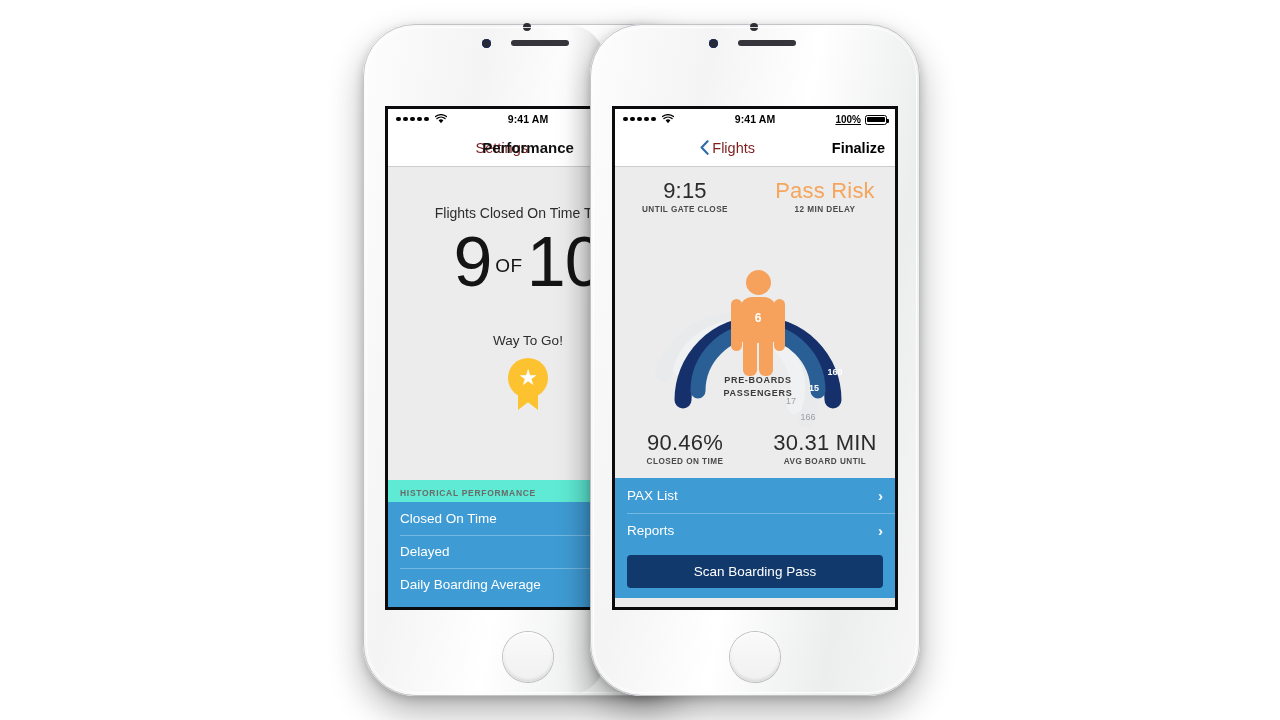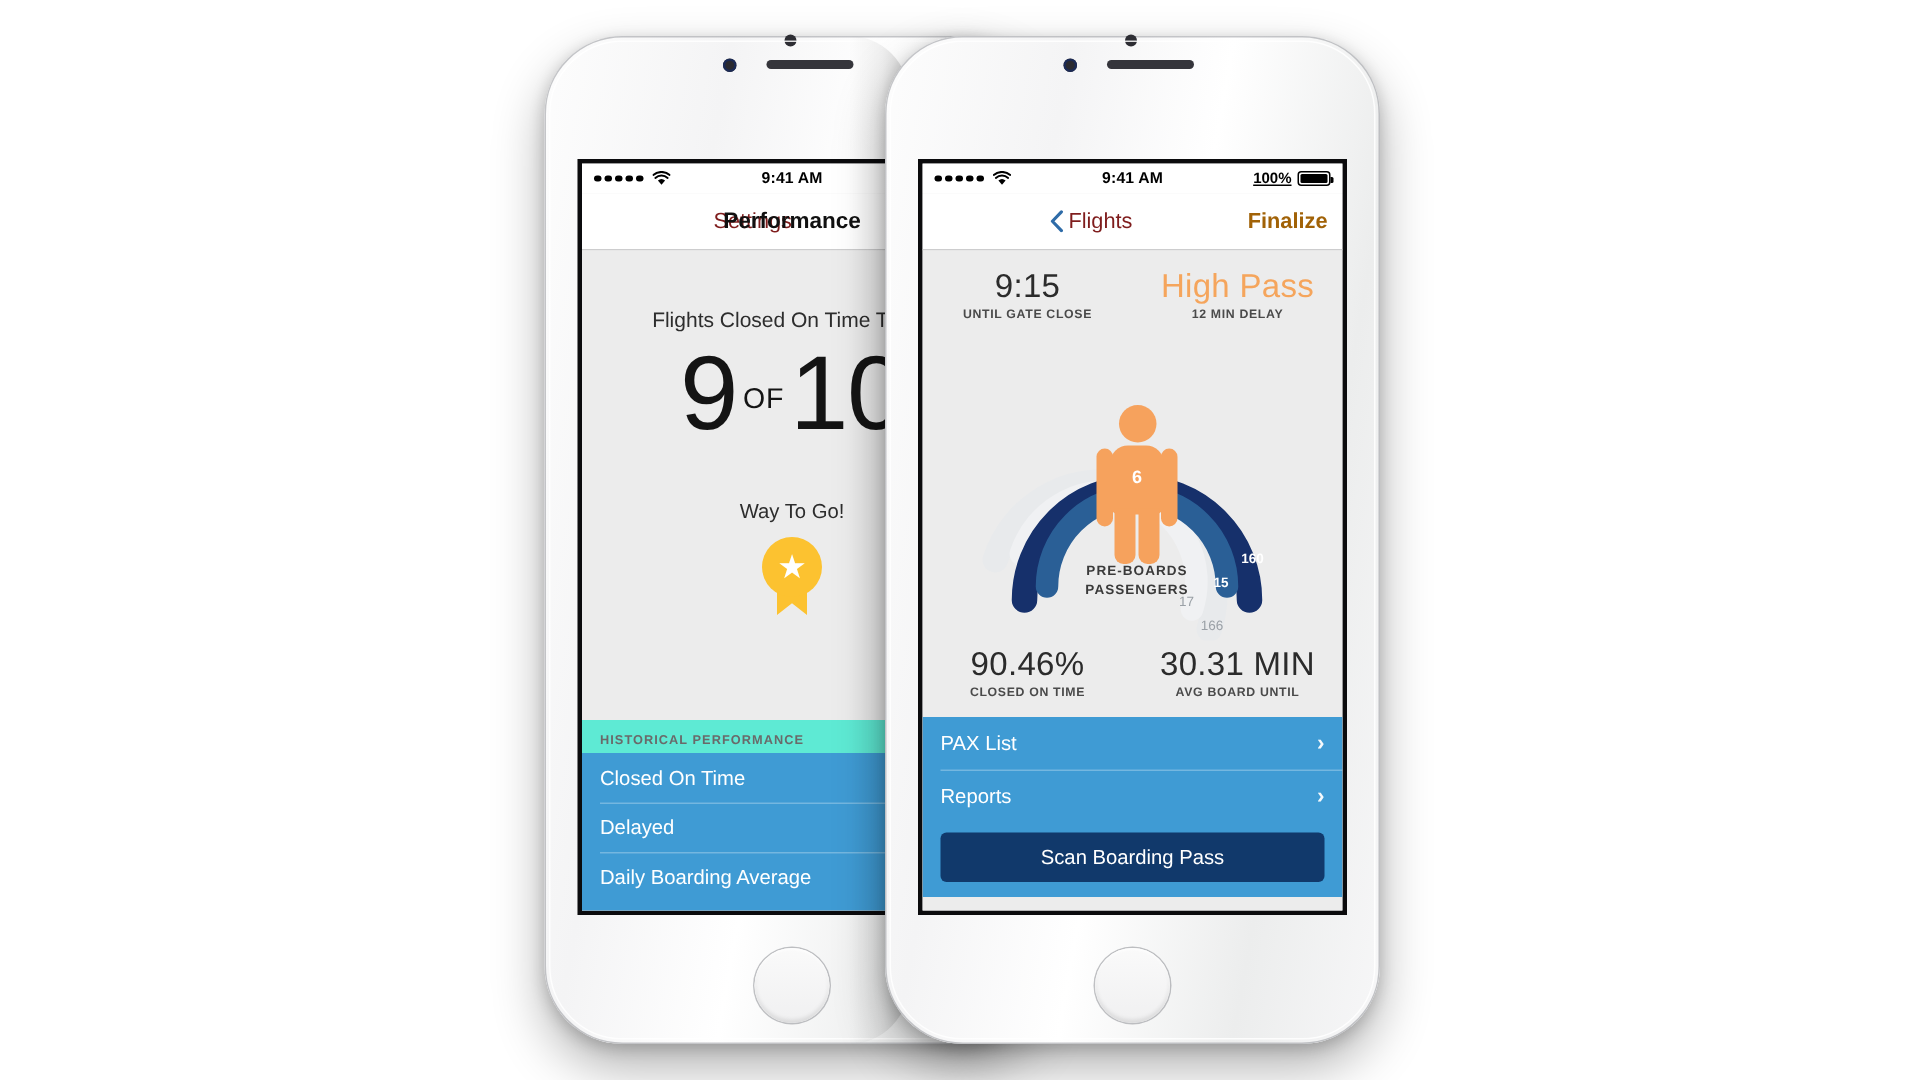--- a/index.html
+++ b/index.html
@@ -71,37 +71,37 @@
   
   .statusbar{
     height:20px; background:#fff; display:flex; align-items:center;
     padding:0 8px; font-size:11px; font-weight:bold; color:#000;
   }
   .sb-left{ display:flex; align-items:center; gap:3px; flex:1; }
   .dots{ display:flex; gap:2.5px; align-items:center; }
   .dots i{ width:4.5px; height:4.5px; border-radius:50%; background:#000; display:block; }
   .wifi{ margin-left:3px; display:block; }
   .sb-center{ flex:0 0 auto; font-size:10.5px; letter-spacing:.1px; }
-  .sb-right{ flex:1; display:flex; align-items:center; justify-content:flex-end; gap:4px; font-size:10px;text-decoration:underline; }
+  .sb-right{ flex:1; display:flex; align-items:flex-end; justify-content:flex-end; gap:4px; font-size:10px;text-decoration:underline; }
   .batt{ width:22px; height:10px; border:1px solid #000; border-radius:2.5px; position:relative; padding:1.3px; }
   .batt span{ display:block; height:100%; background:#000; border-radius:1px; }
   .batt::after{ content:""; position:absolute; right:-3.2px; top:3px; width:2px; height:4px;
                 background:#000; border-radius:0 1px 1px 0; }
 
   
   .navbar{
     height:38px; background:#fff; display:flex; align-items:center;
     padding:0 10px; border-bottom:1px solid #cdcdce;
     position:relative;
   }
   .nav-left{ display:flex; align-items:center; gap:3px; color:#7f1d1d; font-size:14.5px;
              flex:1; min-width:0;justify-content:flex-end; }
   .nav-title{ position:absolute; left:0; right:0; text-align:center;
               font-size:15px; font-weight:bold; color:#111; pointer-events:none; }
-  .nav-right{ flex:1; text-align:right; color:#a16207; font-size:14.5px; font-weight:bold;
+  .nav-right{ flex:1; text-align:right; color:#000000; font-size:14.5px; font-weight:bold;
               position:relative; z-index:2; }
   .chev-back{ display:inline-block; }
 
   
   .rp-body{ background:#ececec; height:446px; position:relative; }
 
   .kpi-top{ display:flex; padding:12px 0 8px; }
   .kpi{ flex:1; text-align:center; }
   .kpi .v{ font-size:22px; color:#2b2b2b; font-weight:300; letter-spacing:.2px; line-height:1.05; }
   .kpi .v.risk{ color:#f5a55c; font-weight:400; }
@@ -322,21 +322,21 @@
       </div>
 
       <div class="rp-body">
 
         <div class="kpi-top">
           <div class="kpi">
             <div class="v">9:15</div>
             <div class="l">UNTIL GATE CLOSE</div>
           </div>
           <div class="kpi">
-            <div class="v risk">High Pass</div>
+            <div class="v risk">Pass Risk</div>
             <div class="l">12 MIN DELAY</div>
           </div>
         </div>
 
         <div class="gauge-wrap">
           <svg width="286" height="205" viewBox="0 0 286 205">
 
             <path d="M 68 178 A 75 75 0 1 1 218 178" stroke="#e8eaec" stroke-width="17" fill="none" stroke-linecap="round" transform="rotate(18 143 103)"></path>
 
             <path d="M 83 169 A 59 59 0 1 1 203 169" stroke="#f0f1f3" stroke-width="15" fill="none" stroke-linecap="round" transform="rotate(18 143 103)"></path>

